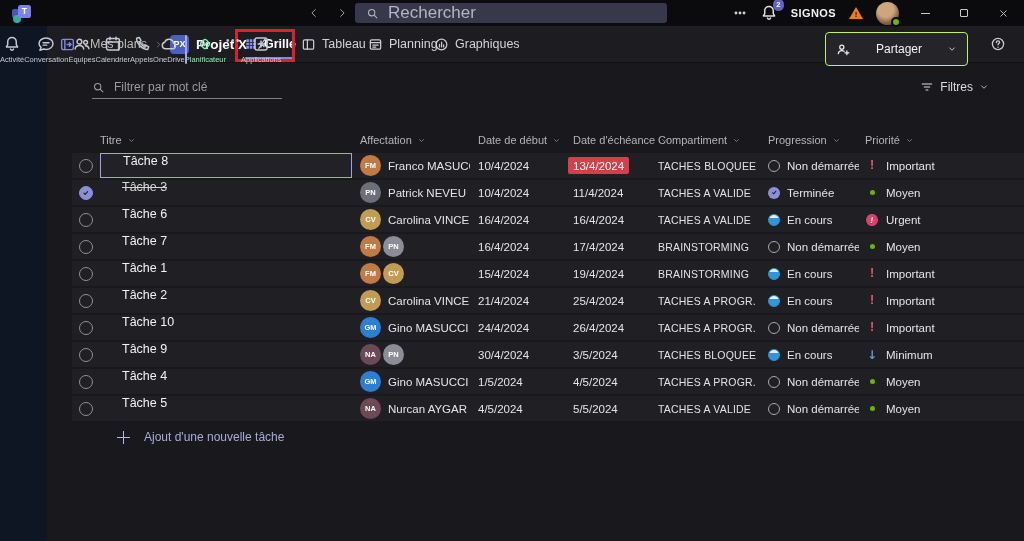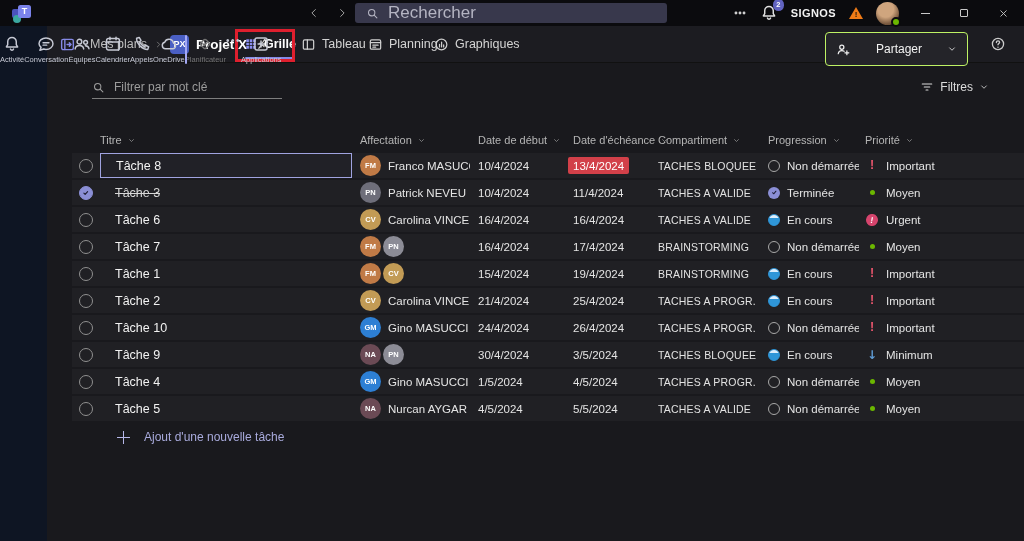--- a/index.html
+++ b/index.html
@@ -24,21 +24,21 @@
   .avatar-top{width:23px;height:23px;border-radius:50%;background:radial-gradient(circle at 42% 32%,#cfa57e 0 38%,#7a5a40 70%,#45301f);position:relative}
   .status-dot{position:absolute;right:-2px;bottom:-2px;width:10px;height:10px;background:#6bb700;border-radius:50%;border:2px solid #0b0b0e}
   .winbtn{width:26px;height:26px;display:flex;align-items:center;justify-content:center;color:#c9c9c9;cursor:default}
   .glyph-min{width:9px;height:1px;background:currentColor}
   .glyph-max{width:8px;height:8px;border:1px solid currentColor;border-radius:1px}
 
   
   .sidebar{position:absolute;left:0;top:26px;bottom:0;width:47px;background:#0e1523;display:flex;flex-direction:row;z-index:4}
   .side-item{height:47px;display:flex;flex-direction:column;align-items:center;justify-content:center;gap:3px;color:#c6c9d4;position:relative;cursor:pointer}
   .side-item .lbl{font-size:7.5px;line-height:1;max-width:46px;overflow:hidden;white-space:nowrap}
-  .side-item.active{color:#737373}
+  .side-item.active{color:#86efac}
   .side-item.active::before{content:"";position:absolute;left:0;top:9px;bottom:9px;width:2.5px;background:#a4a9f5;border-radius:2px}
   .side-more{height:28px;display:flex;align-items:center;justify-content:center;color:#c6c9d4;font-size:10px;letter-spacing:1.5px;cursor:pointer}
 
   
   .main-header{position:absolute;left:47px;top:26px;right:0;height:37px;background:#1c1c21;border-bottom:1px solid #111;z-index:3}
   .collapse{position:absolute;left:12px;top:10px;color:#8589e6;cursor:pointer}
   .crumb{position:absolute;left:43px;top:0;height:36px;display:flex;align-items:center;gap:7px}
   .crumb-root{color:#bdbdbd;font-size:12.5px;cursor:pointer}
   .crumb-sep{color:#8a8a8a}
   .px-badge{width:19px;height:19px;background:#4a5fc4;border-radius:4px;color:#fff;font-size:9px;font-weight:bold;display:flex;align-items:center;justify-content:center}
@@ -60,21 +60,21 @@
   .filters-ctl{position:absolute;right:35px;top:17px;display:flex;align-items:center;gap:6px;color:#dcdcdc;font-size:12px;cursor:pointer}
   .cols{display:grid;grid-template-columns:28px 252px 126px 95px 85px 110px 97px 1fr;align-items:center}
   .grid-head{position:absolute;left:25px;right:0;top:66px;height:22px;color:#b5b5b5;font-size:11px}
   .gh-cell{display:flex;align-items:center;gap:5px;cursor:pointer;white-space:nowrap}
   .gh-cell svg{color:#999}
   .gh-aff{padding-left:8px}
   .rows{position:absolute;left:25px;right:0;top:90px}
   .trow{height:25px;margin-bottom:2px;background:#202024;font-size:11.5px;color:#e4e4e4;cursor:pointer}
   .radio{width:14px;height:14px;border:1.5px solid #909090;border-radius:50%;margin-left:7px;display:flex;align-items:center;justify-content:center;color:#1d1d30}
   .trow.completed .radio{background:#8b8fd6;border-color:#8b8fd6}
-  .cell-title{height:100%;display:flex;align-items:center;padding-left:15px;font-size:12.5px;color:#f2f2f2;position:relative}
+  .cell-title{height:100%;display:flex;align-items:flex-start;padding-left:22px;font-size:12.5px;color:#f2f2f2;position:relative}
   .trow.selected .cell-title{border:1px solid #a0a3e0;background:#212127}
   .title-text{white-space:nowrap;overflow:hidden}
   .trow.completed .title-text{text-decoration:line-through;color:#d8d8d8}
   .row-actions{position:absolute;right:7px;top:0;height:100%;display:none;align-items:center;gap:13px}
   .trow.selected .row-actions{display:flex}
   .act-info{color:#aeb1ea}.act-dots{color:#d2d2d2}
   .cell-assign{display:flex;align-items:center;padding-left:8px;height:100%;overflow:hidden}
   .avatar{width:21px;height:21px;border-radius:50%;display:flex;align-items:center;justify-content:center;font-size:7.5px;font-weight:bold;color:#fff;flex-shrink:0;margin-right:2px}
   .assignee-name{margin-left:5px;max-width:82px;white-space:nowrap;overflow:hidden;font-size:11.5px}
   .cell-date{font-size:11.5px;white-space:nowrap}

